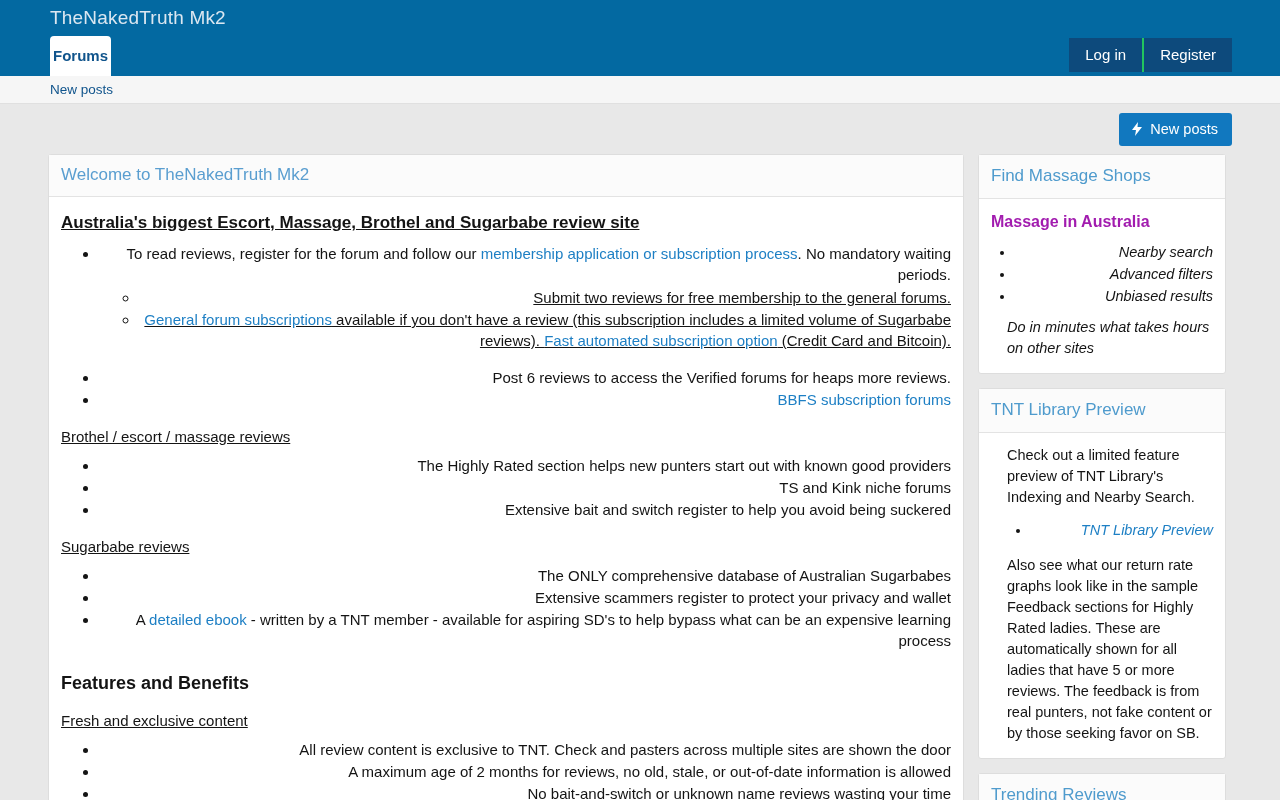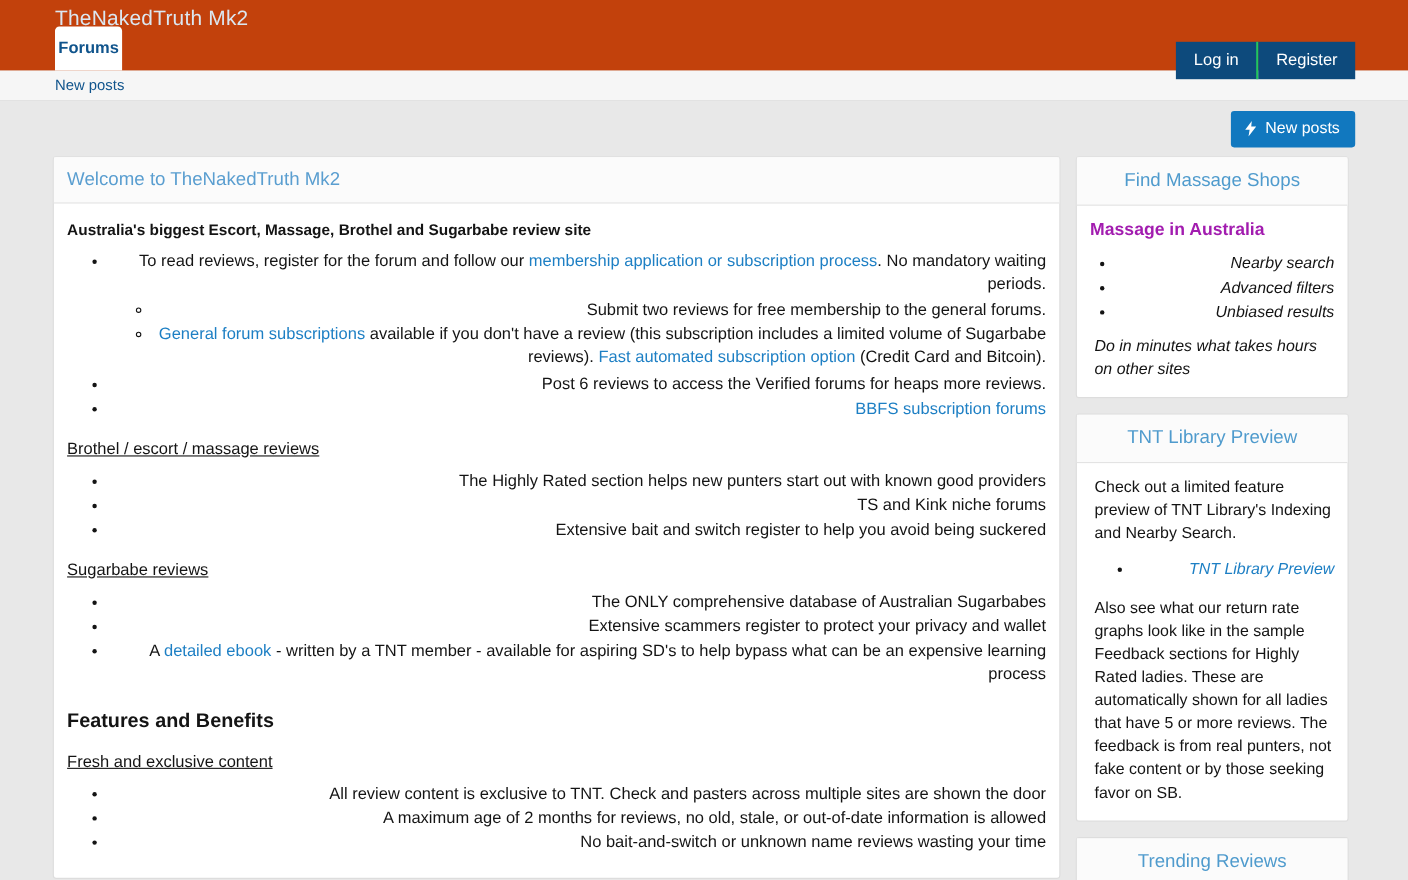--- a/index.html
+++ b/index.html
@@ -8,22 +8,22 @@
     width: 1280px; height: 800px;
     overflow: hidden;
     background: #e8e8e8;
     font-family: "Liberation Sans", sans-serif;
     font-size: 15px;
     color: #141414;
   }
 
   
   .topbar {
-    background: #c2410c;
-    height: 64px;
+    background: #0369a1;
+    height: 76px;
     position: relative;
   }
   .site-title {
     position: absolute;
     left: 50px; top: 7px;
     color: #dbe7f1;
     font-size: 19px;
     letter-spacing: .2px;
   }
   .auth {
@@ -116,63 +116,63 @@
     background: #fbfbfb;
   }
   .panel-head .ttl {
     color: #5a9ed0;
     font-size: 17px;
     text-align: right;
   }
   .panel-body { padding: 10px 12px 16px; }
 
   h2.lead {
-    font-size: 14px;
+    font-size: 17px;
     margin: 6px 0 10px 0;
     font-weight: bold;
     color: #141414;
+    text-decoration: underline;
   }
   h2.section {
     font-size: 18px;
     margin: 22px 0 12px 0;
     font-weight: bold;
   }
   .u-head {
     text-decoration: underline;
     margin: 18px 0 10px 0;
     font-size: 15px;
   }
 
   ul, ol { margin: 6px 0 6px 0; padding-left: 38px; }
   li { margin: 0 0 1px 0; line-height: 21px; text-align: right; }
-  ul.inner { list-style-type: circle; margin: 2px 0 4px 0; padding-left: 40px; }
+  ul.inner { list-style-type: circle; margin: 2px 0 16px 0; padding-left: 40px; text-decoration: underline; }
 
   a { color: #1d7fc4; text-decoration: none; }
 
   
   .side-panel { margin-bottom: 14px; }
   .side-head {
     padding: 11px 12px 12px;
     border-bottom: 1px solid #e3e3e3;
     background: #fbfbfb;
-    text-align: center;
   }
   .side-head .ttl {
     color: #4f9bcd;
     font-size: 17px;
   }
   .side-body { padding: 12px 12px 14px; font-size: 14.5px; line-height: 21px; }
   .side-body h3 {
     margin: 0 0 10px 0;
     font-size: 16px;
     color: #a21caf;
   }
   .side-body ul { padding-left: 24px; margin: 0 0 10px 0; }
   .side-body li { line-height: 21px; font-style: italic; }
-  .side-body p { margin: 0 0 10px 4px; }
+  .side-body p { margin: 0 0 10px 16px; }
   .side-body p.last { margin-bottom: 0; }
   .ital { font-style: italic; }
   .side-body ul.indent { padding-left: 40px; margin: 12px 0 14px 0; }
 </style>
 </head>
 <body>
 
 <div class="topbar">
   <div class="site-title">TheNakedTruth Mk2</div>
 

